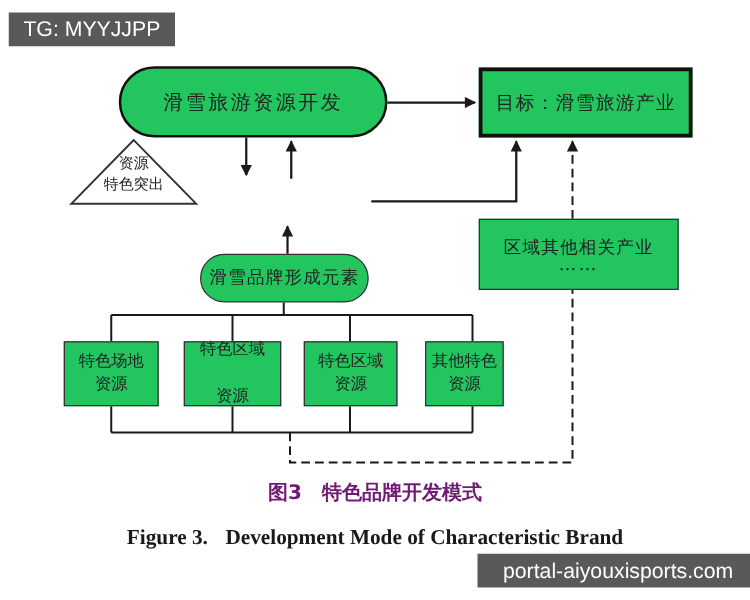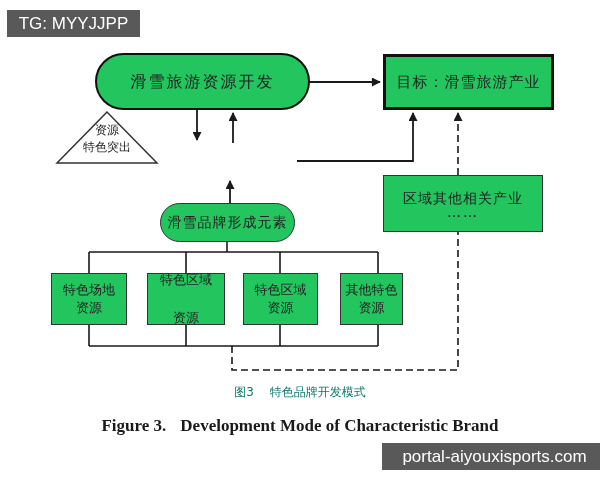--- a/index.html
+++ b/index.html
@@ -29,21 +29,21 @@
   .resbox{top:273px;height:52px;border:1.5px solid #333;font-size:13px;}
   .rb0{left:51px;width:76px;}
   .rb1{left:147px;width:78px;gap:20px;}
   .rb2{left:243px;width:75px;}
   .rb3{left:340px;width:63px;}
   .tri-text{
     position:absolute;left:57px;top:122px;width:100px;text-align:center;
     font-size:12px;line-height:1.4;color:#222;
   }
   .caption{position:absolute;left:0;top:384px;width:600px;text-align:center;}
-  .cap-zh{font-family:"DejaVu Sans", sans-serif;font-weight:normal;font-size:12px;color:#0f766e;}
+  .cap-zh{font-family:"DejaVu Sans", sans-serif;font-weight:bold;font-size:16px;color:#701a75;}
   .cap-zh .gap{display:inline-block;width:16px;}
   .cap-en{margin-top:15px;font-family:"Liberation Serif", serif;font-weight:bold;font-size:17px;color:#1a1a1a;}
   .cap-en .gap{display:inline-block;width:14px;}
 </style>
 </head>
 <body>
 
 <div class="canvas">
 
   <svg class="connectors" width="600" height="480" viewBox="0 0 600 480">

